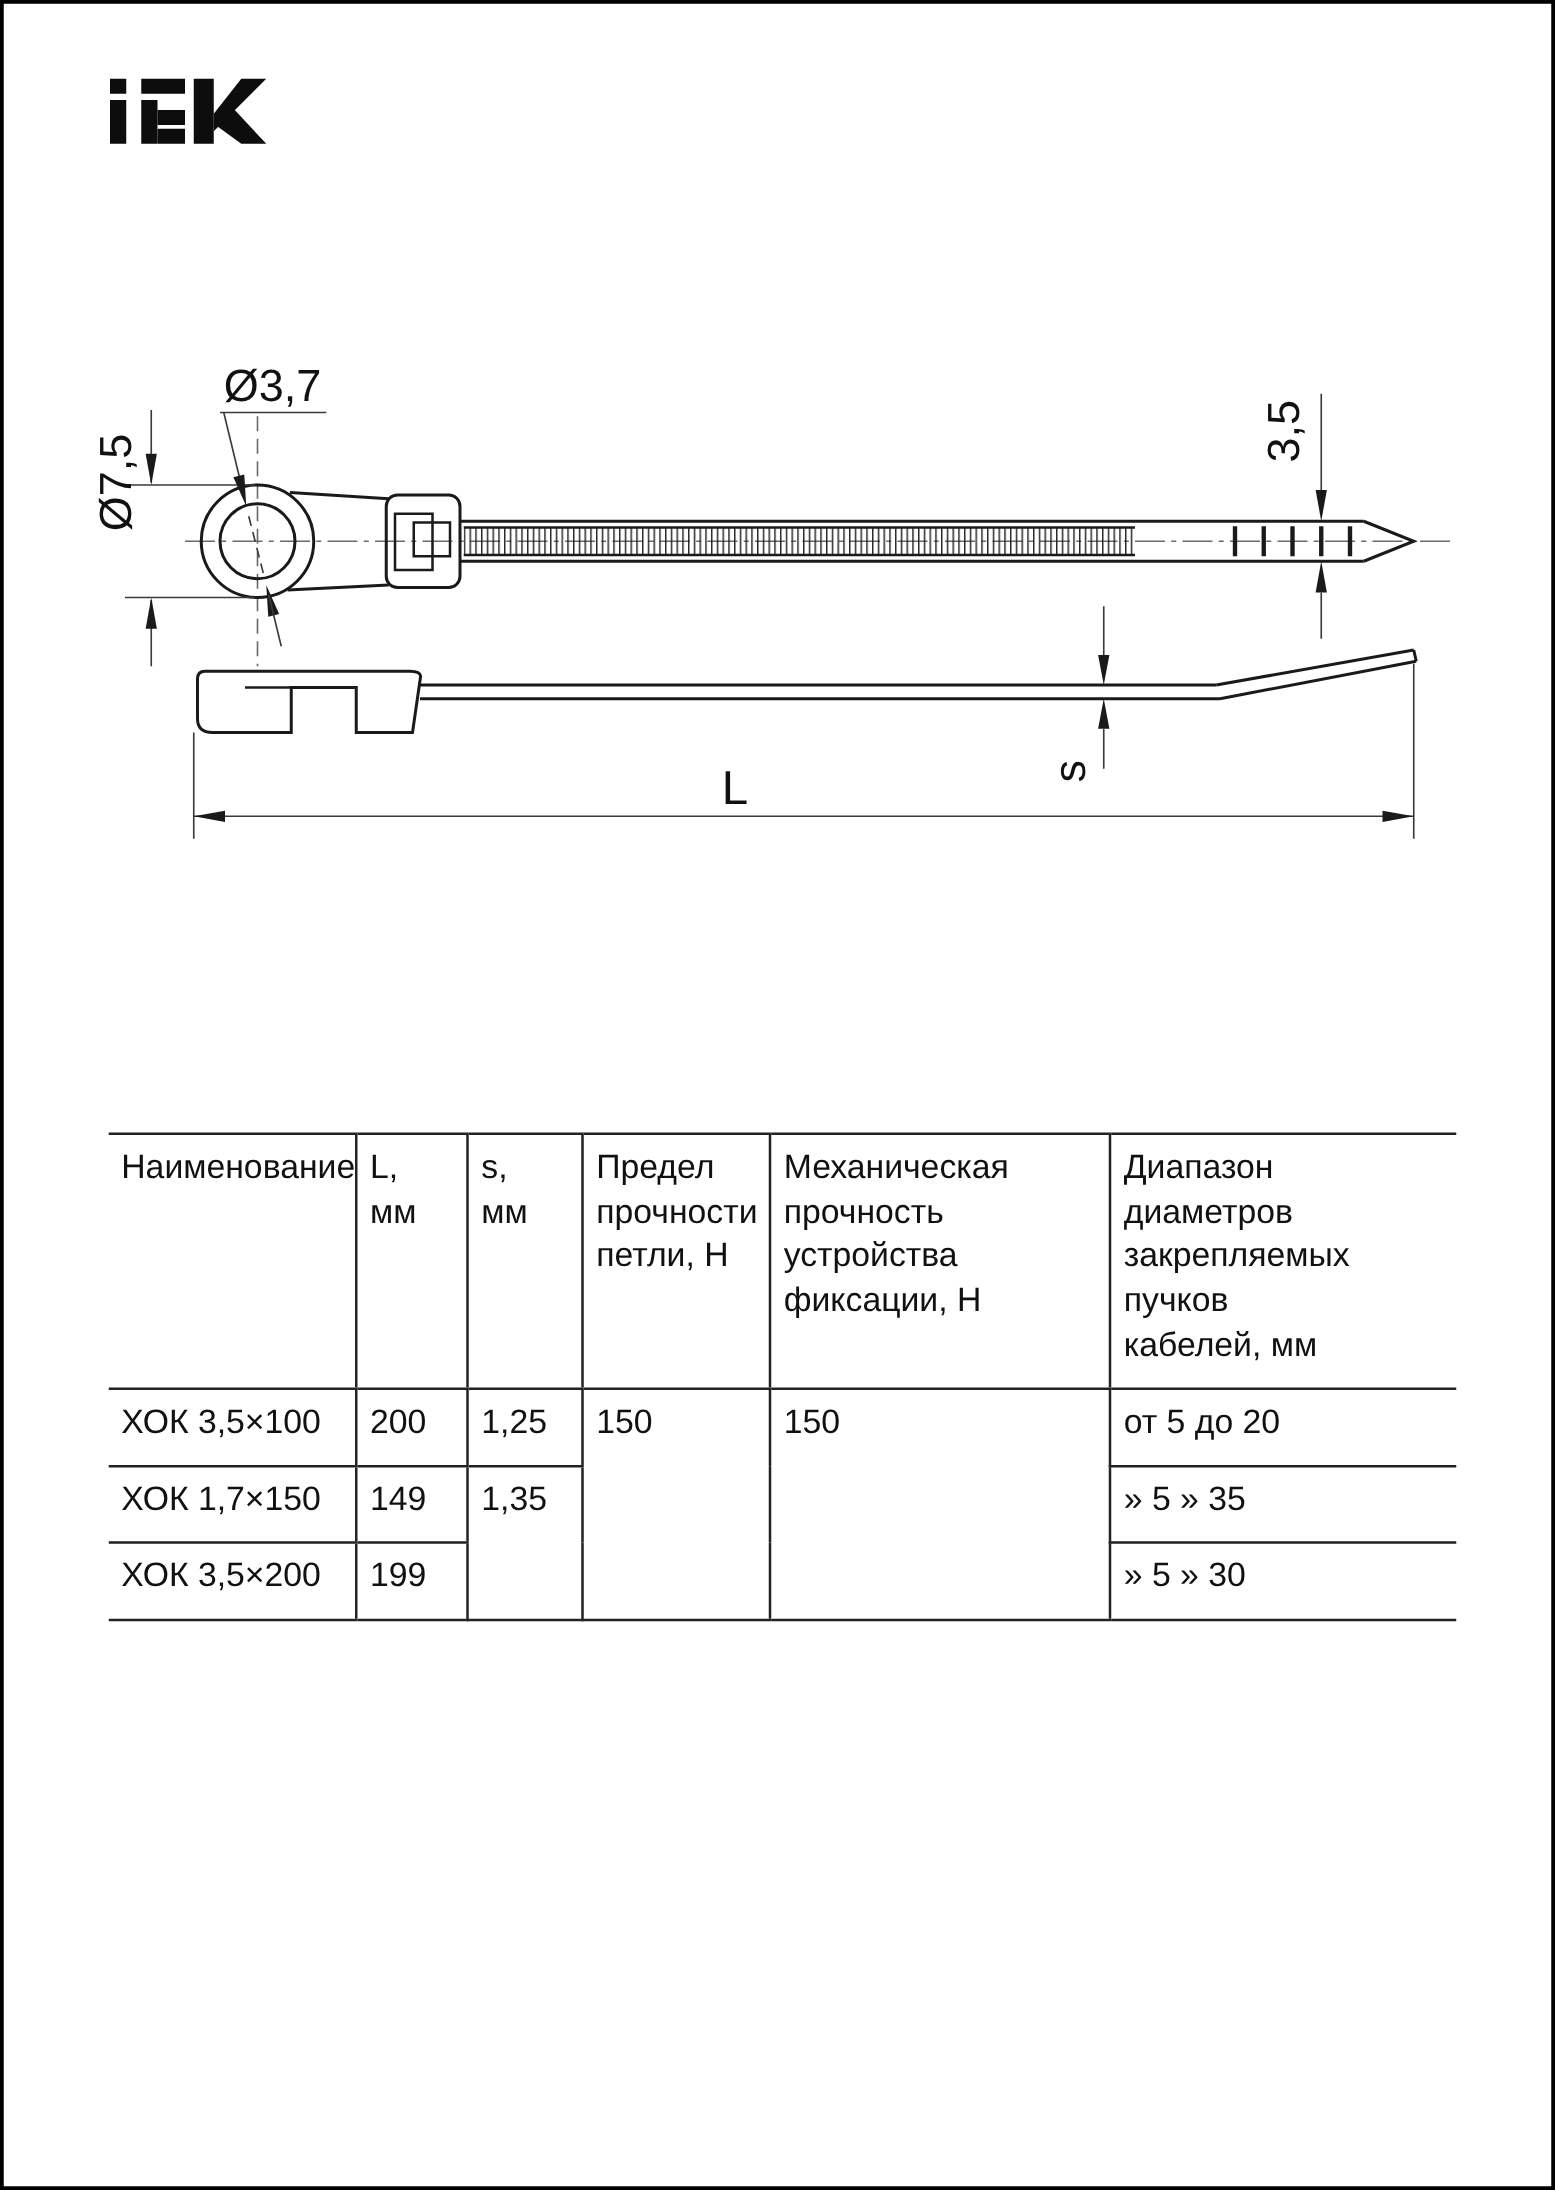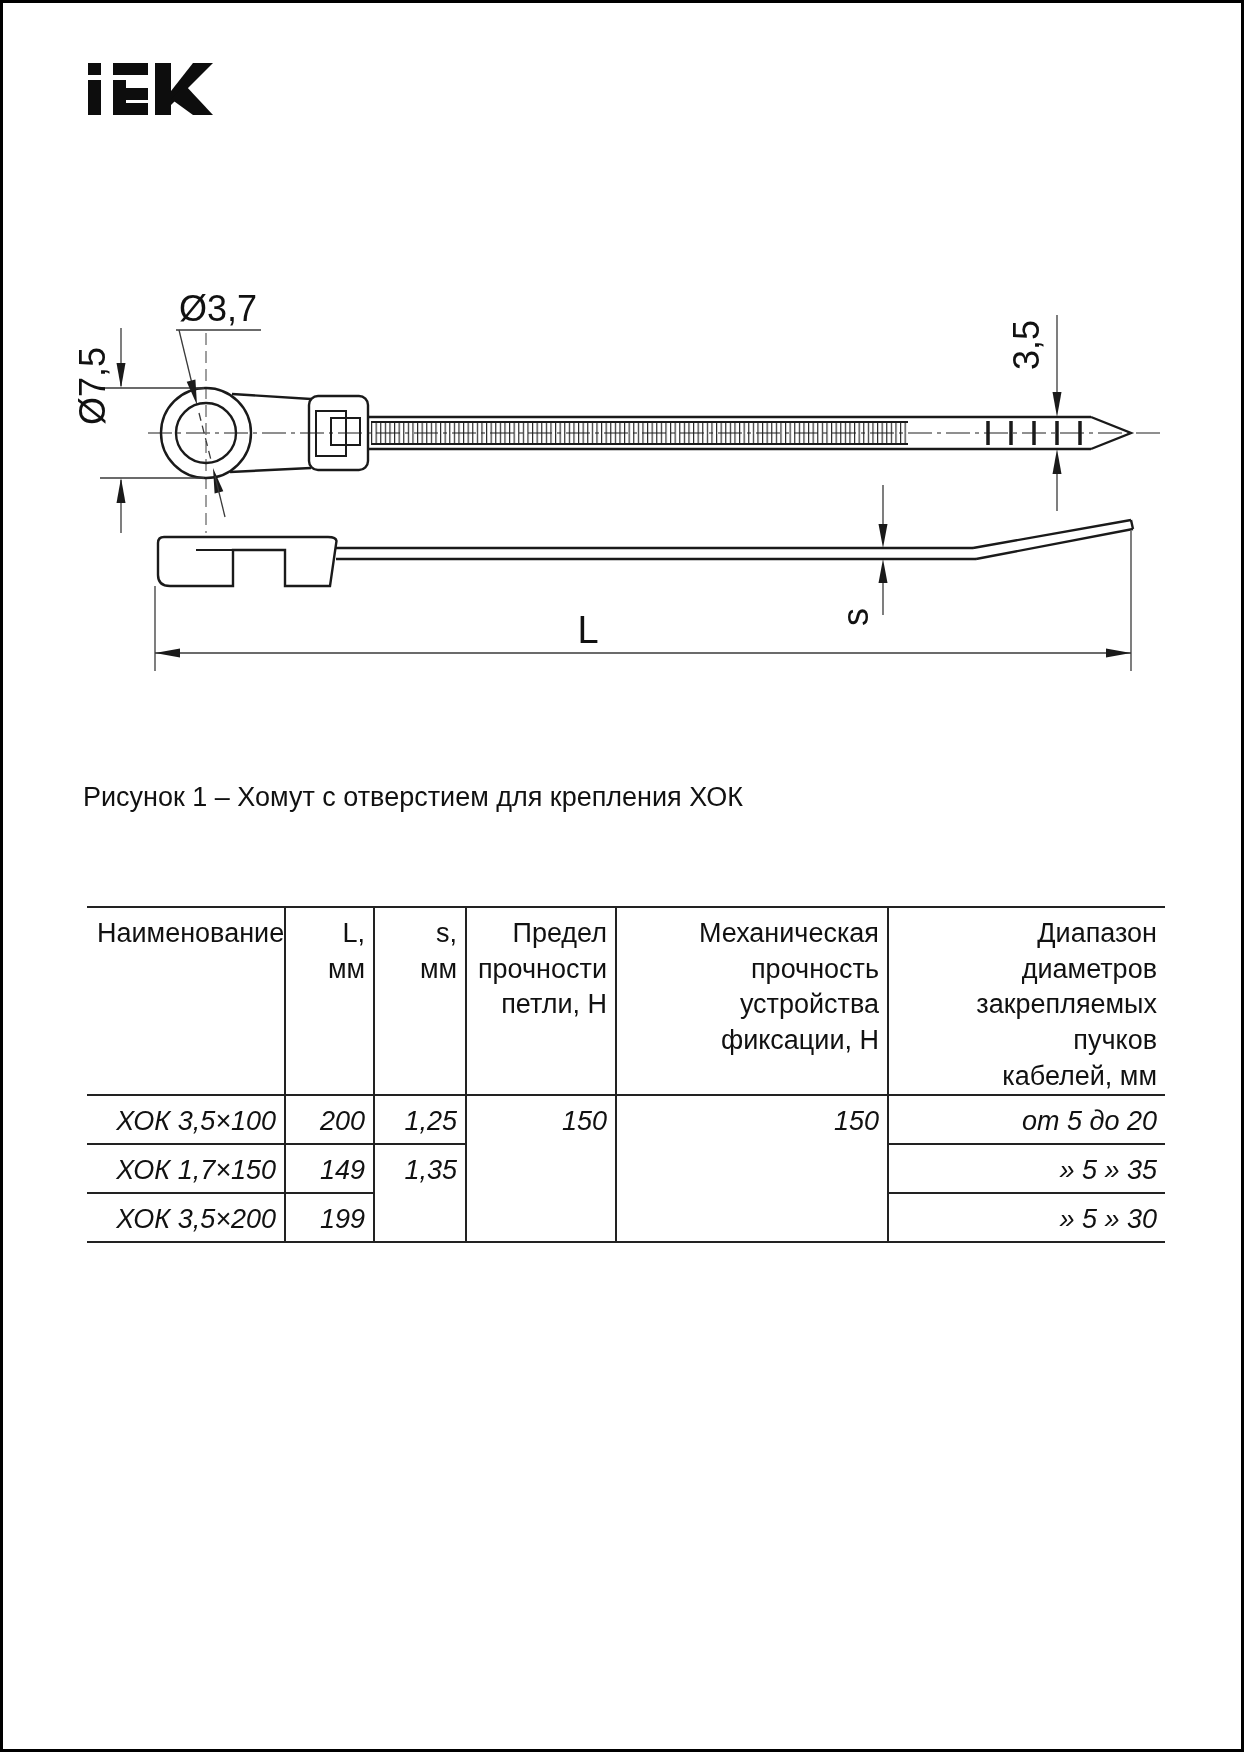--- a/index.html
+++ b/index.html
@@ -6,25 +6,25 @@
   .page{position:relative;width:1244px;height:1752px;background:#fff;
         border:3px solid #000;box-sizing:border-box;overflow:hidden;
         font-family:"Liberation Sans",sans-serif;color:#111;}
   .logo{position:absolute;left:85px;top:58px;width:132px;height:56px;}
   .figure-svg{position:absolute;left:75px;top:250px;width:1110px;height:420px;}
   .figure-svg text{font-family:"Liberation Sans",sans-serif;fill:#111;}
   .caption{position:absolute;left:80px;top:779px;font-size:27px;color:#111;}
   .spec-table-wrap{position:absolute;left:84px;top:903px;}
   table.spec{border-collapse:collapse;table-layout:fixed;width:1078px;
              font-family:"Liberation Sans",sans-serif;font-size:27px;line-height:1.32;color:#111;}
-  table.spec th,table.spec td{font-weight:400;text-align:right;vertical-align:top;
-             box-sizing:border-box;padding:8px 8px 0 10px;}
+  table.spec th,table.spec td{font-weight:400;text-align:left;vertical-align:top;
+             box-sizing:border-box;padding:8px 8px 16px 10px;}
   table.spec th{border-top:2.5px solid #222;border-bottom:2.5px solid #222;
              white-space:pre-line;height:130px;}
-  table.spec td{border-bottom:2.5px solid #222;height:49px;font-style:italic;}
+  table.spec td{border-bottom:2.5px solid #222;height:49px;}
   table.spec th:not(:first-child),table.spec td:not(:first-child){border-left:2.5px solid #222;}
   
   .ol{stroke:#1a1a1a;stroke-width:2.4;fill:none;}
   .ol-thin{stroke:#1a1a1a;stroke-width:2;fill:none;}
   .dim{stroke:#3a3a3a;stroke-width:1.3;fill:none;}
   .cl{stroke:#6b6b6b;stroke-width:1.3;fill:none;stroke-dasharray:24 5 4 5;}
   .dash{stroke:#6b6b6b;stroke-width:1.3;fill:none;stroke-dasharray:12 6;}
   .ah{fill:#1a1a1a;stroke:none;}
   .tick{stroke:#1a1a1a;stroke-width:3.5;}
 </style>
@@ -134,21 +134,20 @@
     <g>
       <line class="dim" x1="77" y1="333" x2="77" y2="418"></line>
       <line class="dim" x1="1053" y1="278" x2="1053" y2="418"></line>
       <line class="dim" x1="77" y1="400" x2="1053" y2="400"></line>
       <polygon class="ah" points="77,400 102,395.5 102,404.5"></polygon>
       <polygon class="ah" points="1053,400 1028,395.5 1028,404.5"></polygon>
       <text x="510" y="390" font-size="38" text-anchor="middle">L</text>
     </g>
   </svg>
 
-  <div class="caption">Рисунок 1 – Хомут с отверстием для крепления ХОК</div>
 
   <div class="spec-table-wrap">
     <table class="spec">
       <colgroup>
         <col style="width:198px">
           <col style="width:89px">
           <col style="width:92px">
         <col style="width:150px">
           <col style="width:272px">
           <col style="width:277px">

